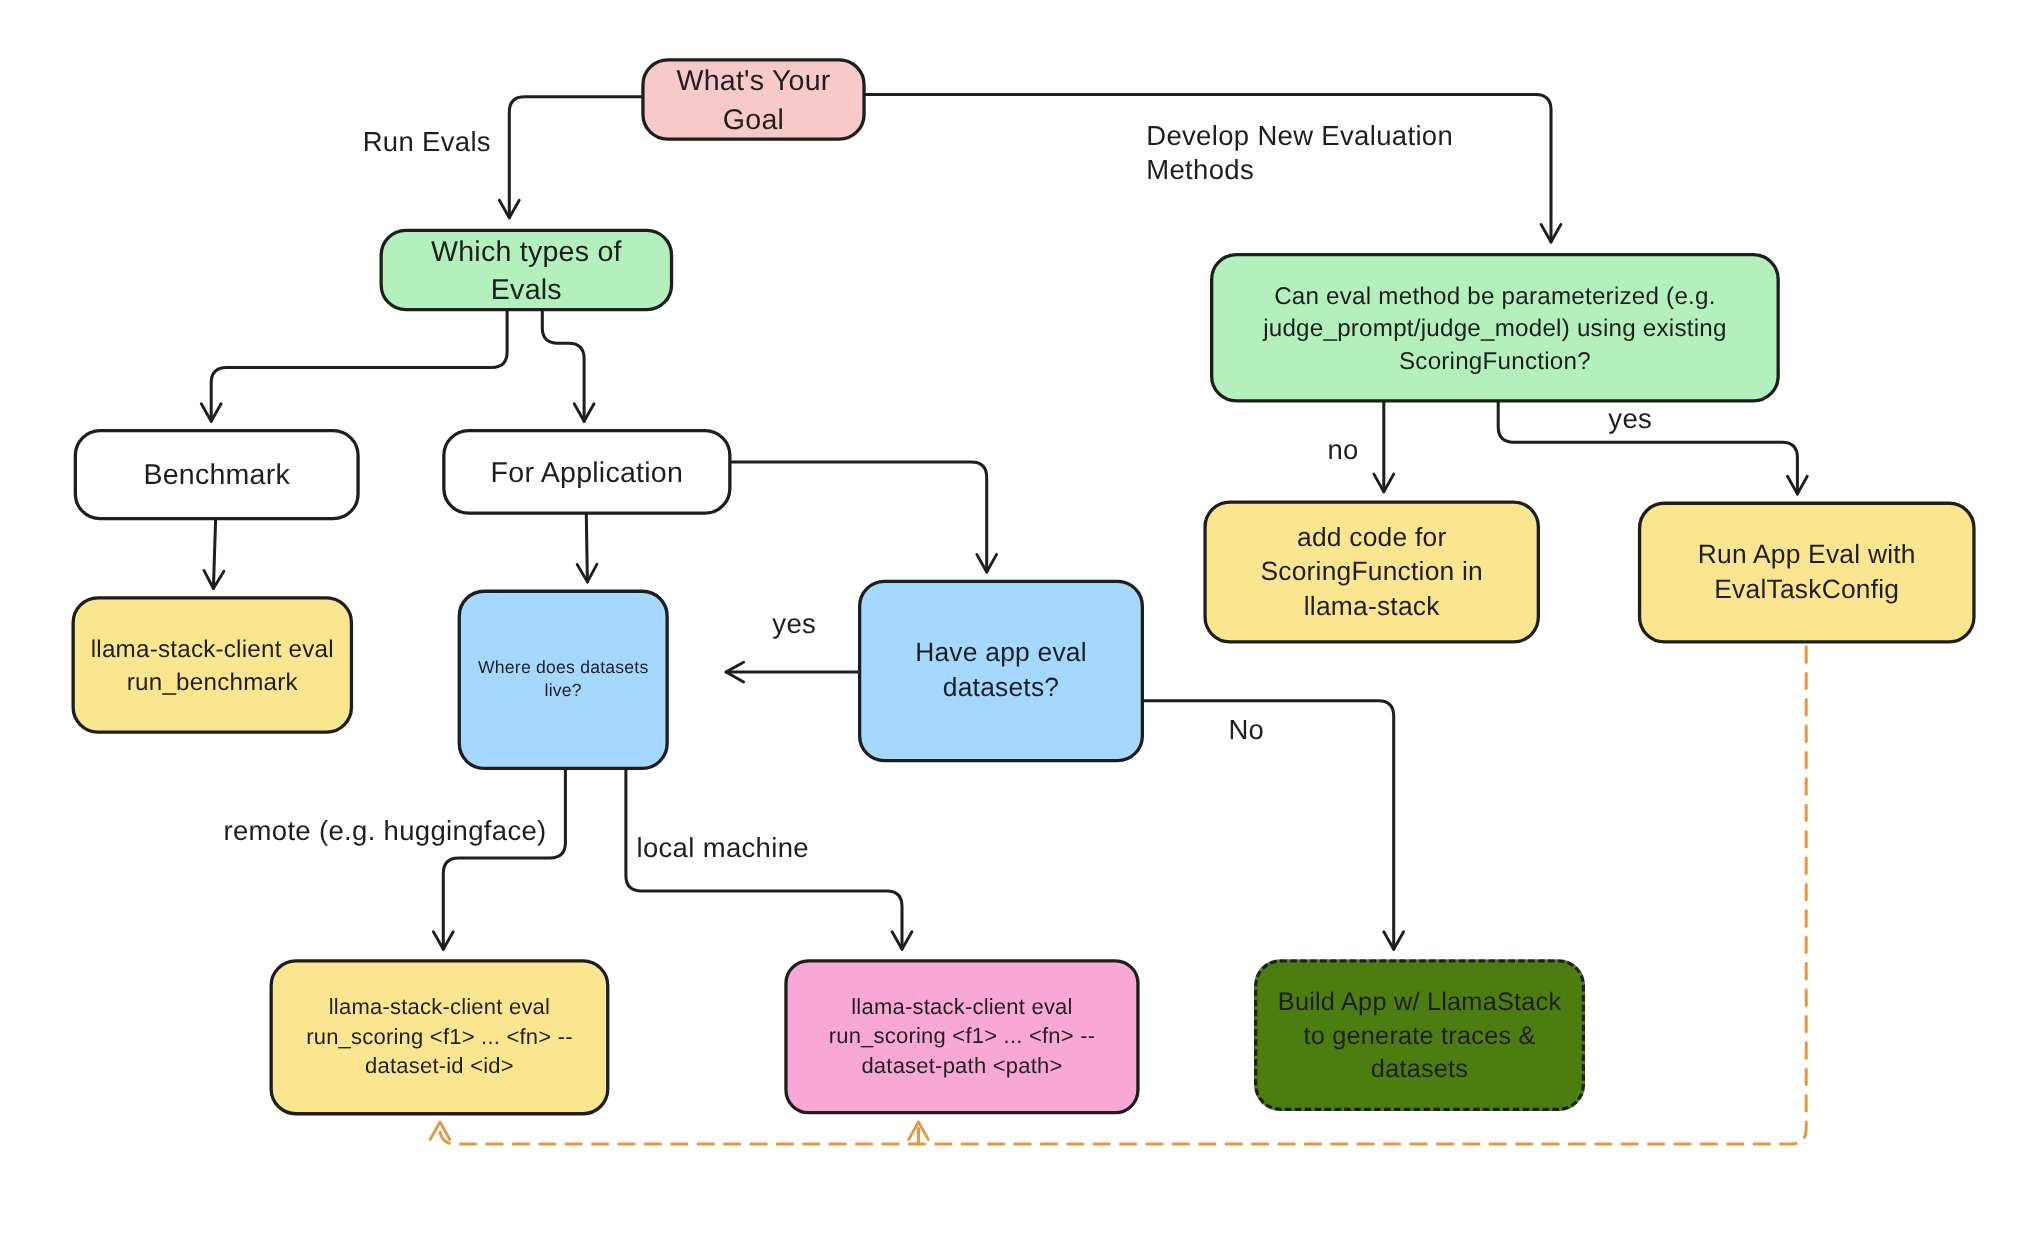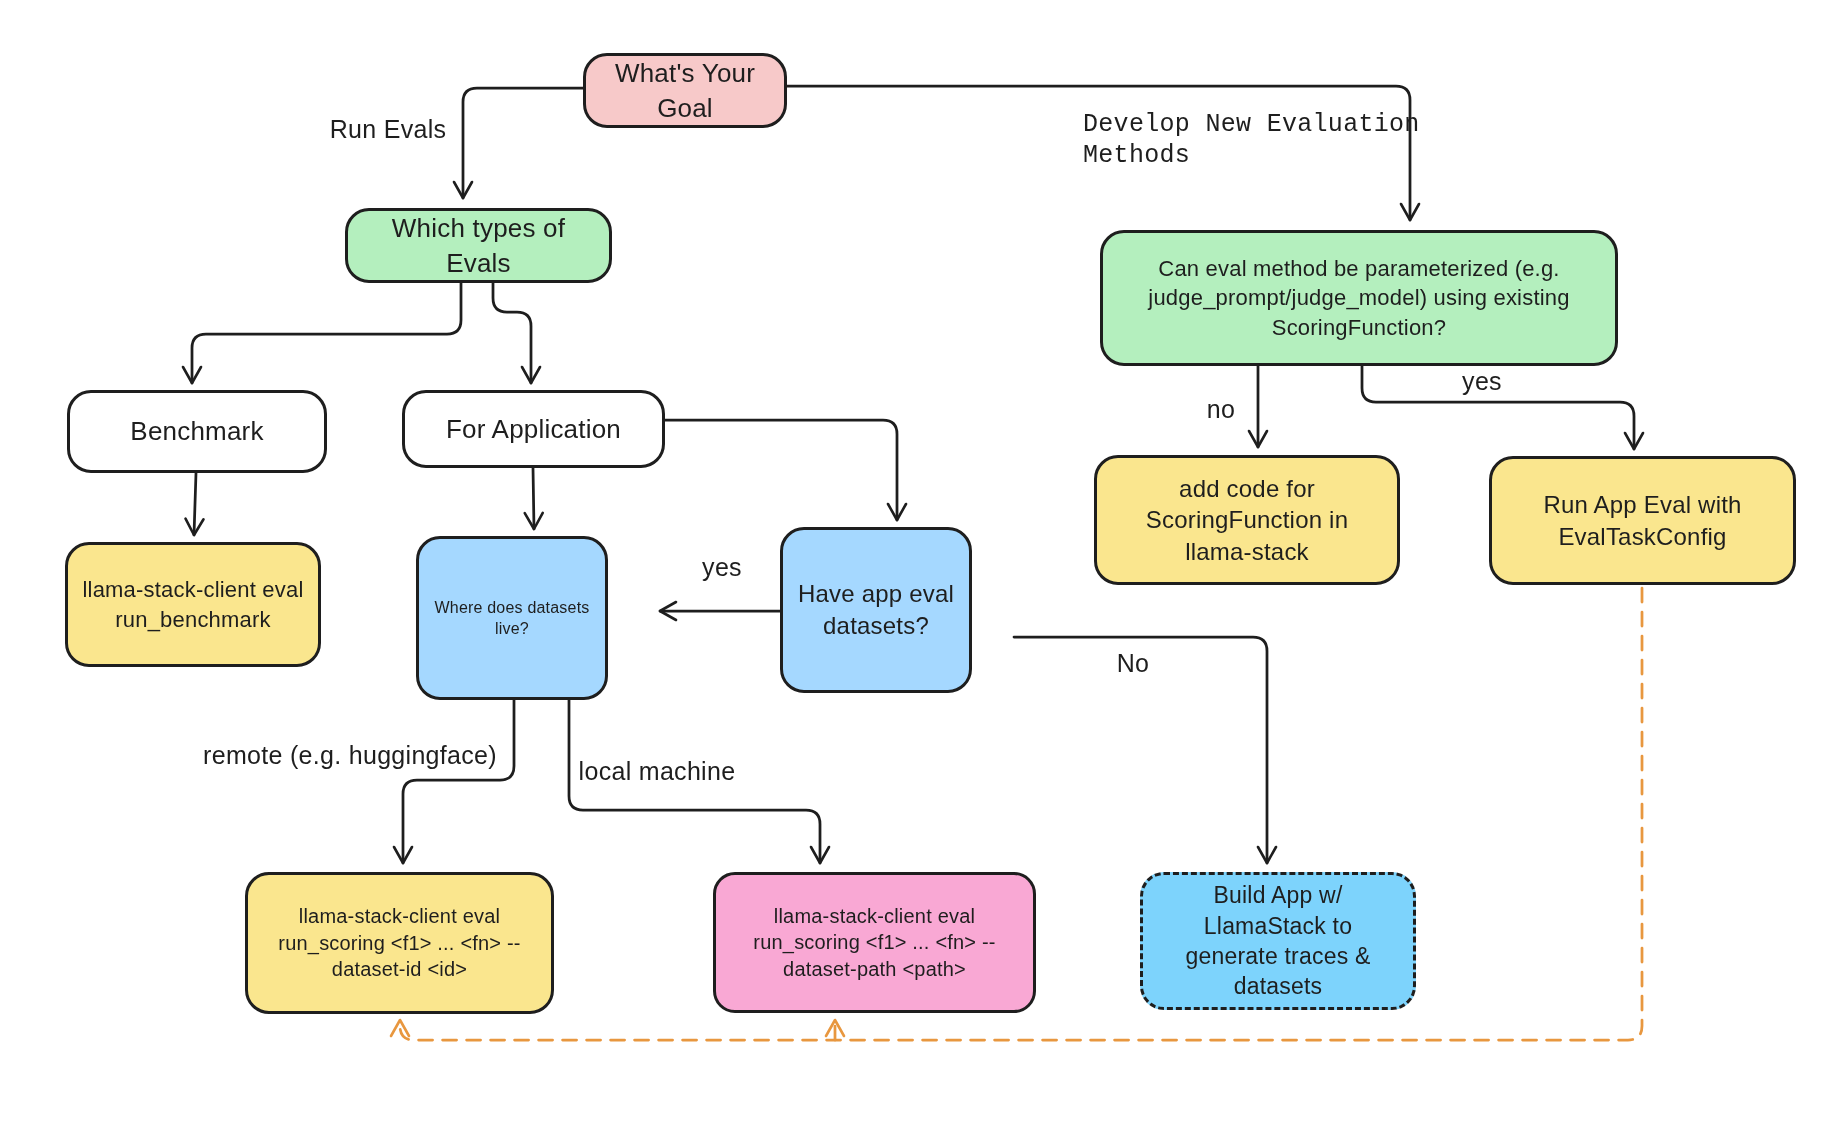--- a/index.html
+++ b/index.html
@@ -97,35 +97,35 @@
   <div class="node" style="left: 1100px; top: 230px; width: 518px; height: 136px; font-size: 22px; background-color: rgb(180, 239, 190);">Can eval method be parameterized (e.g. judge_prompt/judge_model) using existing ScoringFunction?</div>
 
   <div class="node" style="left: 67px; top: 390px; width: 260px; height: 83px; font-size: 26px; background-color: rgb(255, 255, 255);">Benchmark</div>
 
   <div class="node" style="left: 65px; top: 542px; width: 256px; height: 125px; font-size: 22px; background-color: rgb(250, 230, 142);">llama-stack-client eval run_benchmark</div>
 
   <div class="node" style="left: 402px; top: 390px; width: 263px; height: 78px; font-size: 26px; background-color: rgb(255, 255, 255);">For Application</div>
 
   <div class="node" style="left: 416px; top: 536px; width: 192px; height: 164px; font-size: 16px; background-color: rgb(165, 216, 255);">Where does datasets live?</div>
 
-  <div class="node" style="left: 780px; top: 527px; width: 192px; height: 166px; font-size: 24px; background-color: rgb(165, 216, 255);">Have app eval datasets?</div>
+  <div class="node" style="left: 780px; top: 527px; width: 260px; height: 166px; font-size: 24px; background-color: rgb(165, 216, 255);">Have app eval datasets?</div>
 
   <div class="node" style="left: 1094px; top: 455px; width: 306px; height: 130px; font-size: 24px; background-color: rgb(250, 230, 142);">add code for ScoringFunction in llama-stack</div>
 
   <div class="node" style="left: 1489px; top: 456px; width: 307px; height: 129px; font-size: 24px; background-color: rgb(250, 230, 142);">Run App Eval with EvalTaskConfig</div>
 
   <div class="node" style="left: 245px; top: 872px; width: 309px; height: 142px; font-size: 20px; background-color: rgb(250, 230, 142);">llama-stack-client eval run_scoring &lt;f1&gt; ... &lt;fn&gt; --dataset-id &lt;id&gt;</div>
 
   <div class="node" style="left: 713px; top: 872px; width: 323px; height: 141px; font-size: 20px; background-color: #f9a8d4; border-radius: 22px;">llama-stack-client eval run_scoring &lt;f1&gt; ... &lt;fn&gt; --dataset-path &lt;path&gt;</div>
 
-  <div class="node dashed" style="left: 1140px; top: 872px; width: 276px; height: 138px; font-size: 23px; background-color: #7dd3fc;">Build App w/ LlamaStack to generate traces &amp; datasets</div>
+  <div class="node dashed" style="left: 1140px; top: 872px; width: 301px; height: 138px; font-size: 23px; background-color: #4d7c0f;">Build App w/ LlamaStack to generate traces &amp; datasets</div>
 
   <div class="edge-label" style="left:388px; top:130px;">Run Evals</div>
 
-  <div class="edge-label wrap" style="left:1253px; top:140px;font-family:Liberation Mono, monospace;">Develop New Evaluation Methods</div>
+  <div class="edge-label wrap" style="left:1212px; top:140px;">Develop New Evaluation Methods</div>
 
   <div class="edge-label" style="left:1221px; top:410px;">no</div>
 
   <div class="edge-label" style="left:1482px; top:382px;">yes</div>
 
   <div class="edge-label" style="left:722px; top:568px;">yes</div>
 
   <div class="edge-label" style="left:1133px; top:664px;">No</div>
 
   <div class="edge-label" style="left:350px; top:756px;">remote (e.g. huggingface)</div>

